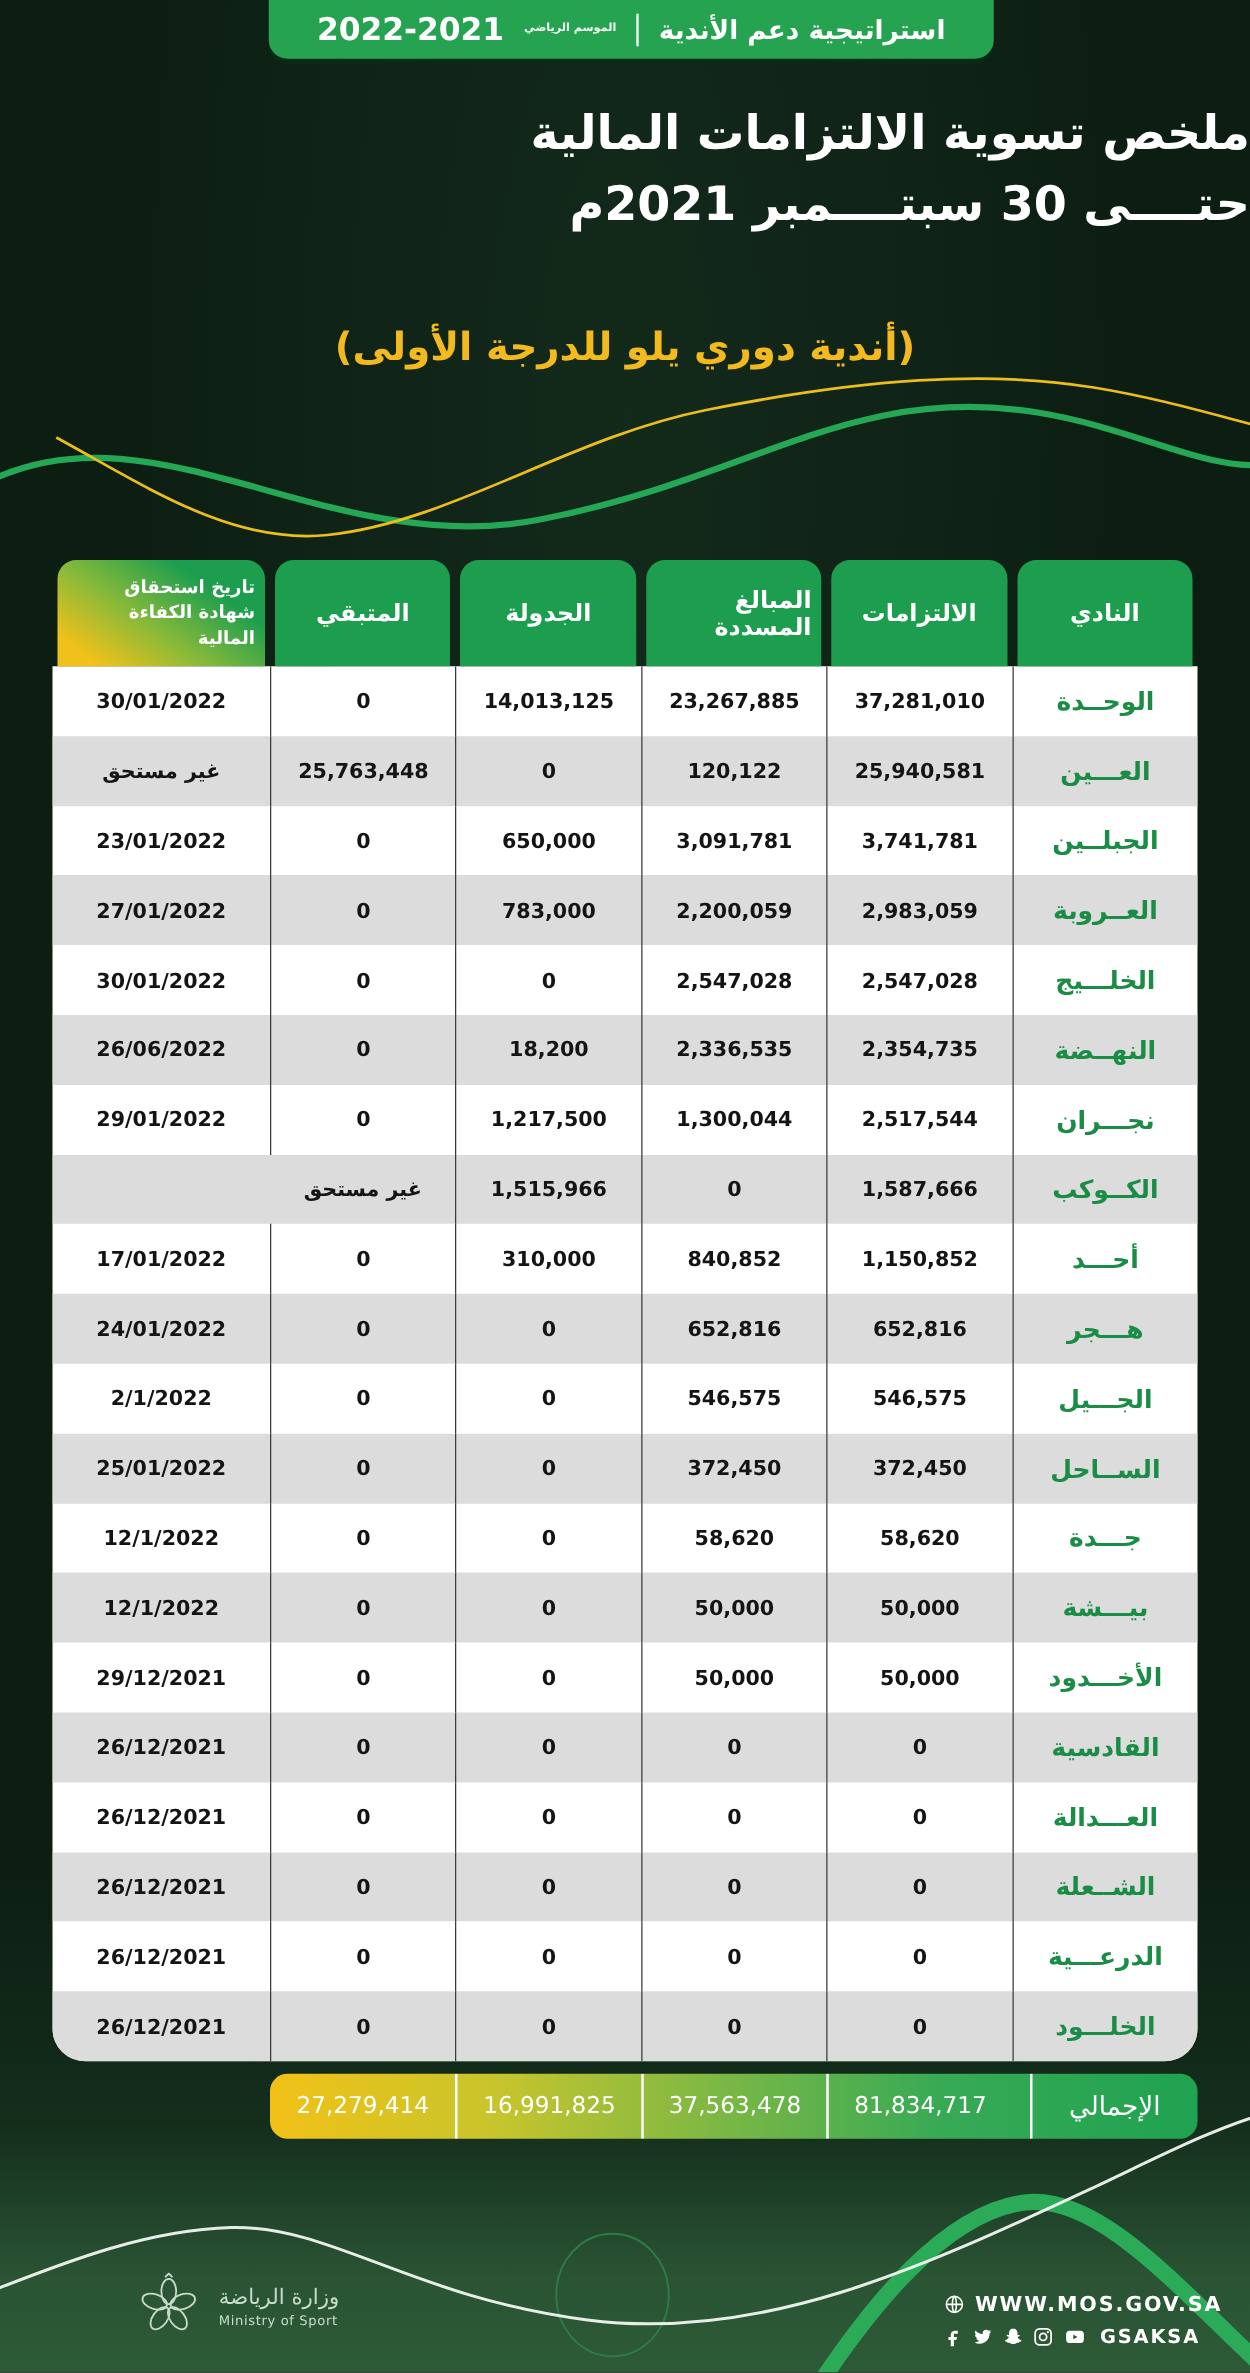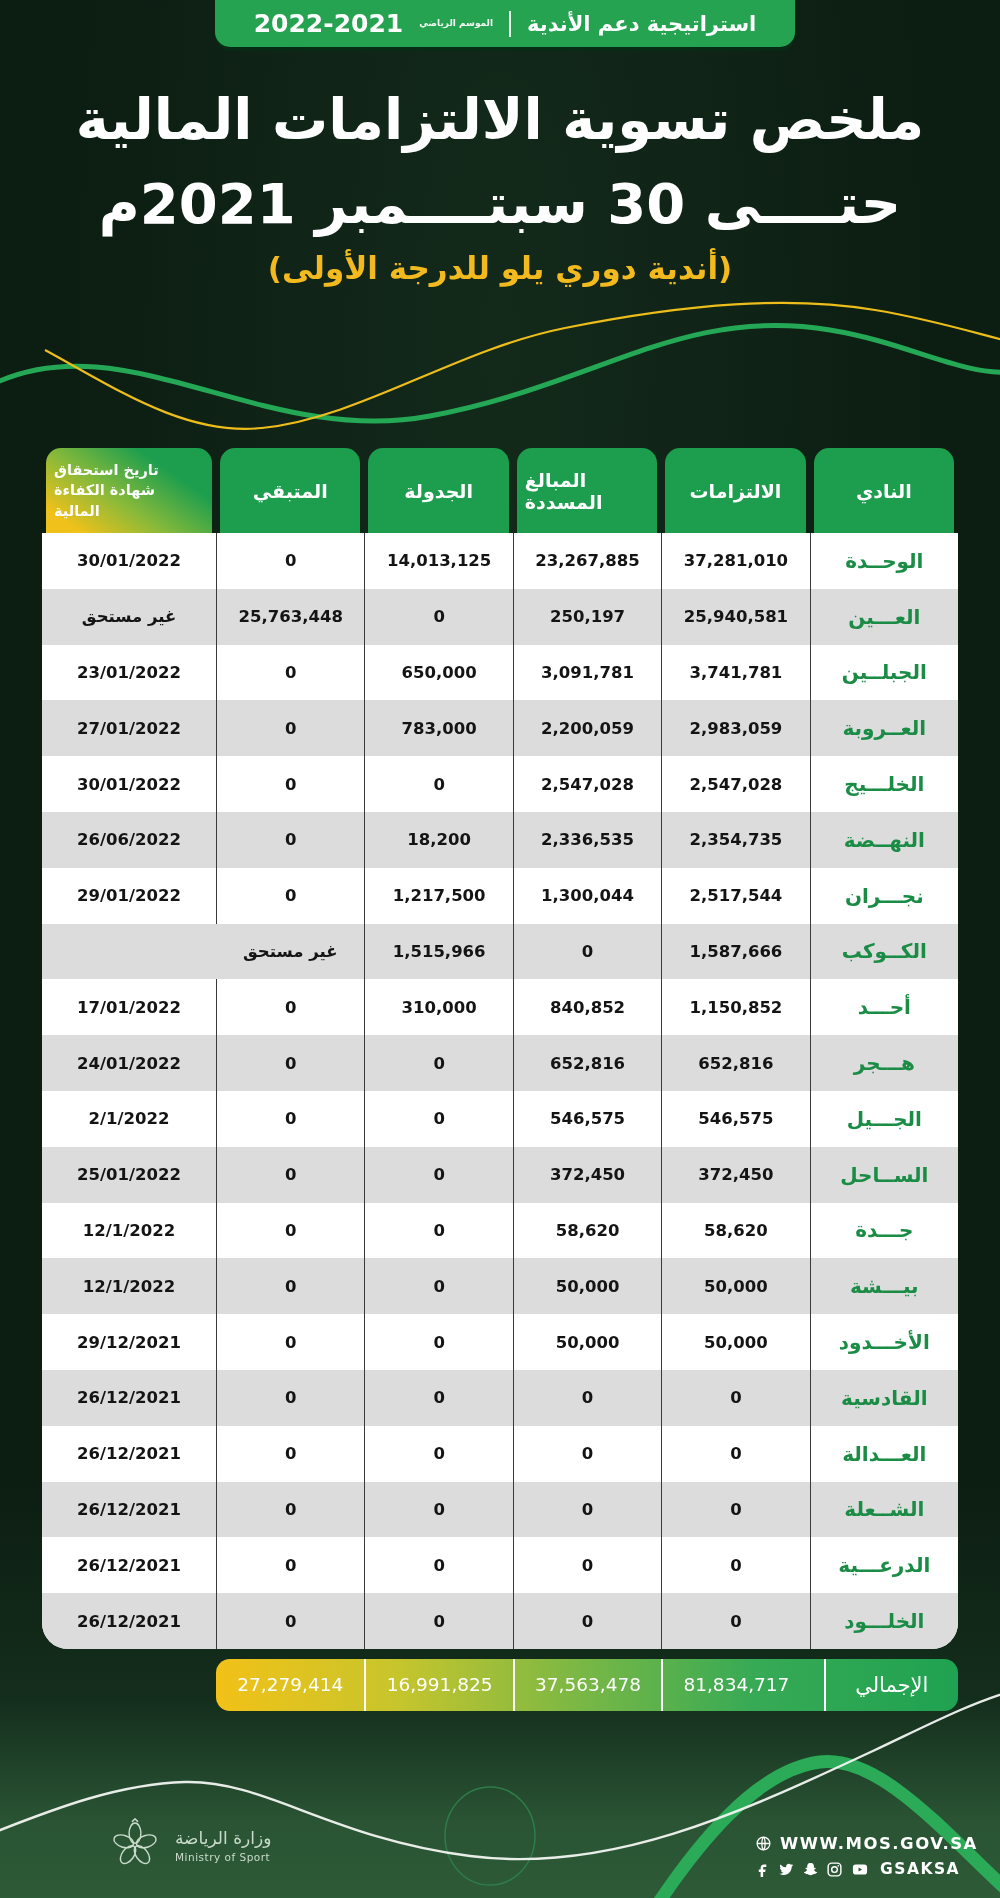--- a/index.html
+++ b/index.html
@@ -11,33 +11,33 @@
   .banner{position:absolute;top:0;left:215px;width:580px;height:47px;
           background:#26a351;border-radius:0 0 15px 15px;
           box-shadow:0 4px 0 rgba(6,46,23,.75);
           display:flex;direction:rtl;align-items:center;justify-content:center;gap:16px;color:#fff;}
   .banner .strategy{font-size:21px;font-weight:bold;}
   .banner .divider{width:2px;height:26px;background:#fff;opacity:.9;}
   .banner .season-label{font-size:9px;line-height:1.2;text-align:center;font-weight:bold;opacity:.95;}
   .banner .season-value{font-size:25px;font-weight:bold;direction:ltr;}
 
   
-  .title{position:absolute;top:78px;left:0;width:100%;text-align:center;color:#fff;
-         font-weight:bold;font-size:56px;line-height:1.5;direction:rtl;}
-  .subtitle{position:absolute;top:250px;left:0;width:100%;text-align:center;color:#f2ba1e;
+  .title{position:absolute;top:78px;left:0;width:100%;color:#fff;
+         font-weight:bold;font-size:38px;line-height:1.5;direction:rtl;}
+  .subtitle{position:absolute;top:260px;left:0;width:100%;text-align:center;color:#f2ba1e;
             font-weight:bold;font-size:31px;direction:rtl;}
 
   .waves{position:absolute;top:288px;left:0;width:1000px;height:165px;}
 
   
   .table-wrap{position:absolute;left:42px;top:448px;width:916px;z-index:2;
               --cols:16.2% 16.2% 16.2% 16.2% 16.2% 19%;}
   .thead{display:grid;grid-template-columns:var(--cols);direction:rtl;height:85px;}
   .th{margin:0 4px;background:#1d9e4e;border-radius:15px 15px 0 0;color:#fff;
-      display:flex;align-items:center;justify-content:center;text-align:left;
+      display:flex;align-items:center;justify-content:center;text-align:right;
       font-weight:bold;font-size:19px;padding:0 8px;}
   .th.date{background:linear-gradient(215deg,#1d9e4e 26%,#86b93a 58%,#f0c11a 88%);
            font-size:14.5px;line-height:1.4;}
   .tbody{background:#fff;border-radius:0 0 26px 26px;overflow:hidden;}
   .tr{display:grid;grid-template-columns:var(--cols);direction:rtl;height:55.8px;}
   .tr.alt{background:#dbdcdb;}
   .td{display:flex;align-items:center;justify-content:center;font-weight:bold;
       font-size:16.5px;color:#141414;}
   .tr .td:not(:last-child){border-left:1.5px solid #3a3a3a;}
   .td.club{color:#1a8c45;font-size:20px;}
@@ -107,21 +107,21 @@
     <div class="td num">37,281,010</div>
     <div class="td num">23,267,885</div>
     <div class="td num">14,013,125</div>
     <div class="td num">0</div>
     <div class="td date">30/01/2022</div>
   </div>
 
   <div class="tr alt">
     <div class="td club">العـــين</div>
     <div class="td num">25,940,581</div>
-    <div class="td num">250,197</div>
+    <div class="td num">120,122</div>
     <div class="td num">0</div>
     <div class="td num">25,763,448</div>
     <div class="td date">غير مستحق</div>
   </div>
 
   <div class="tr">
     <div class="td club">الجبلــين</div>
     <div class="td num">3,741,781</div>
     <div class="td num">3,091,781</div>
     <div class="td num">650,000</div>

